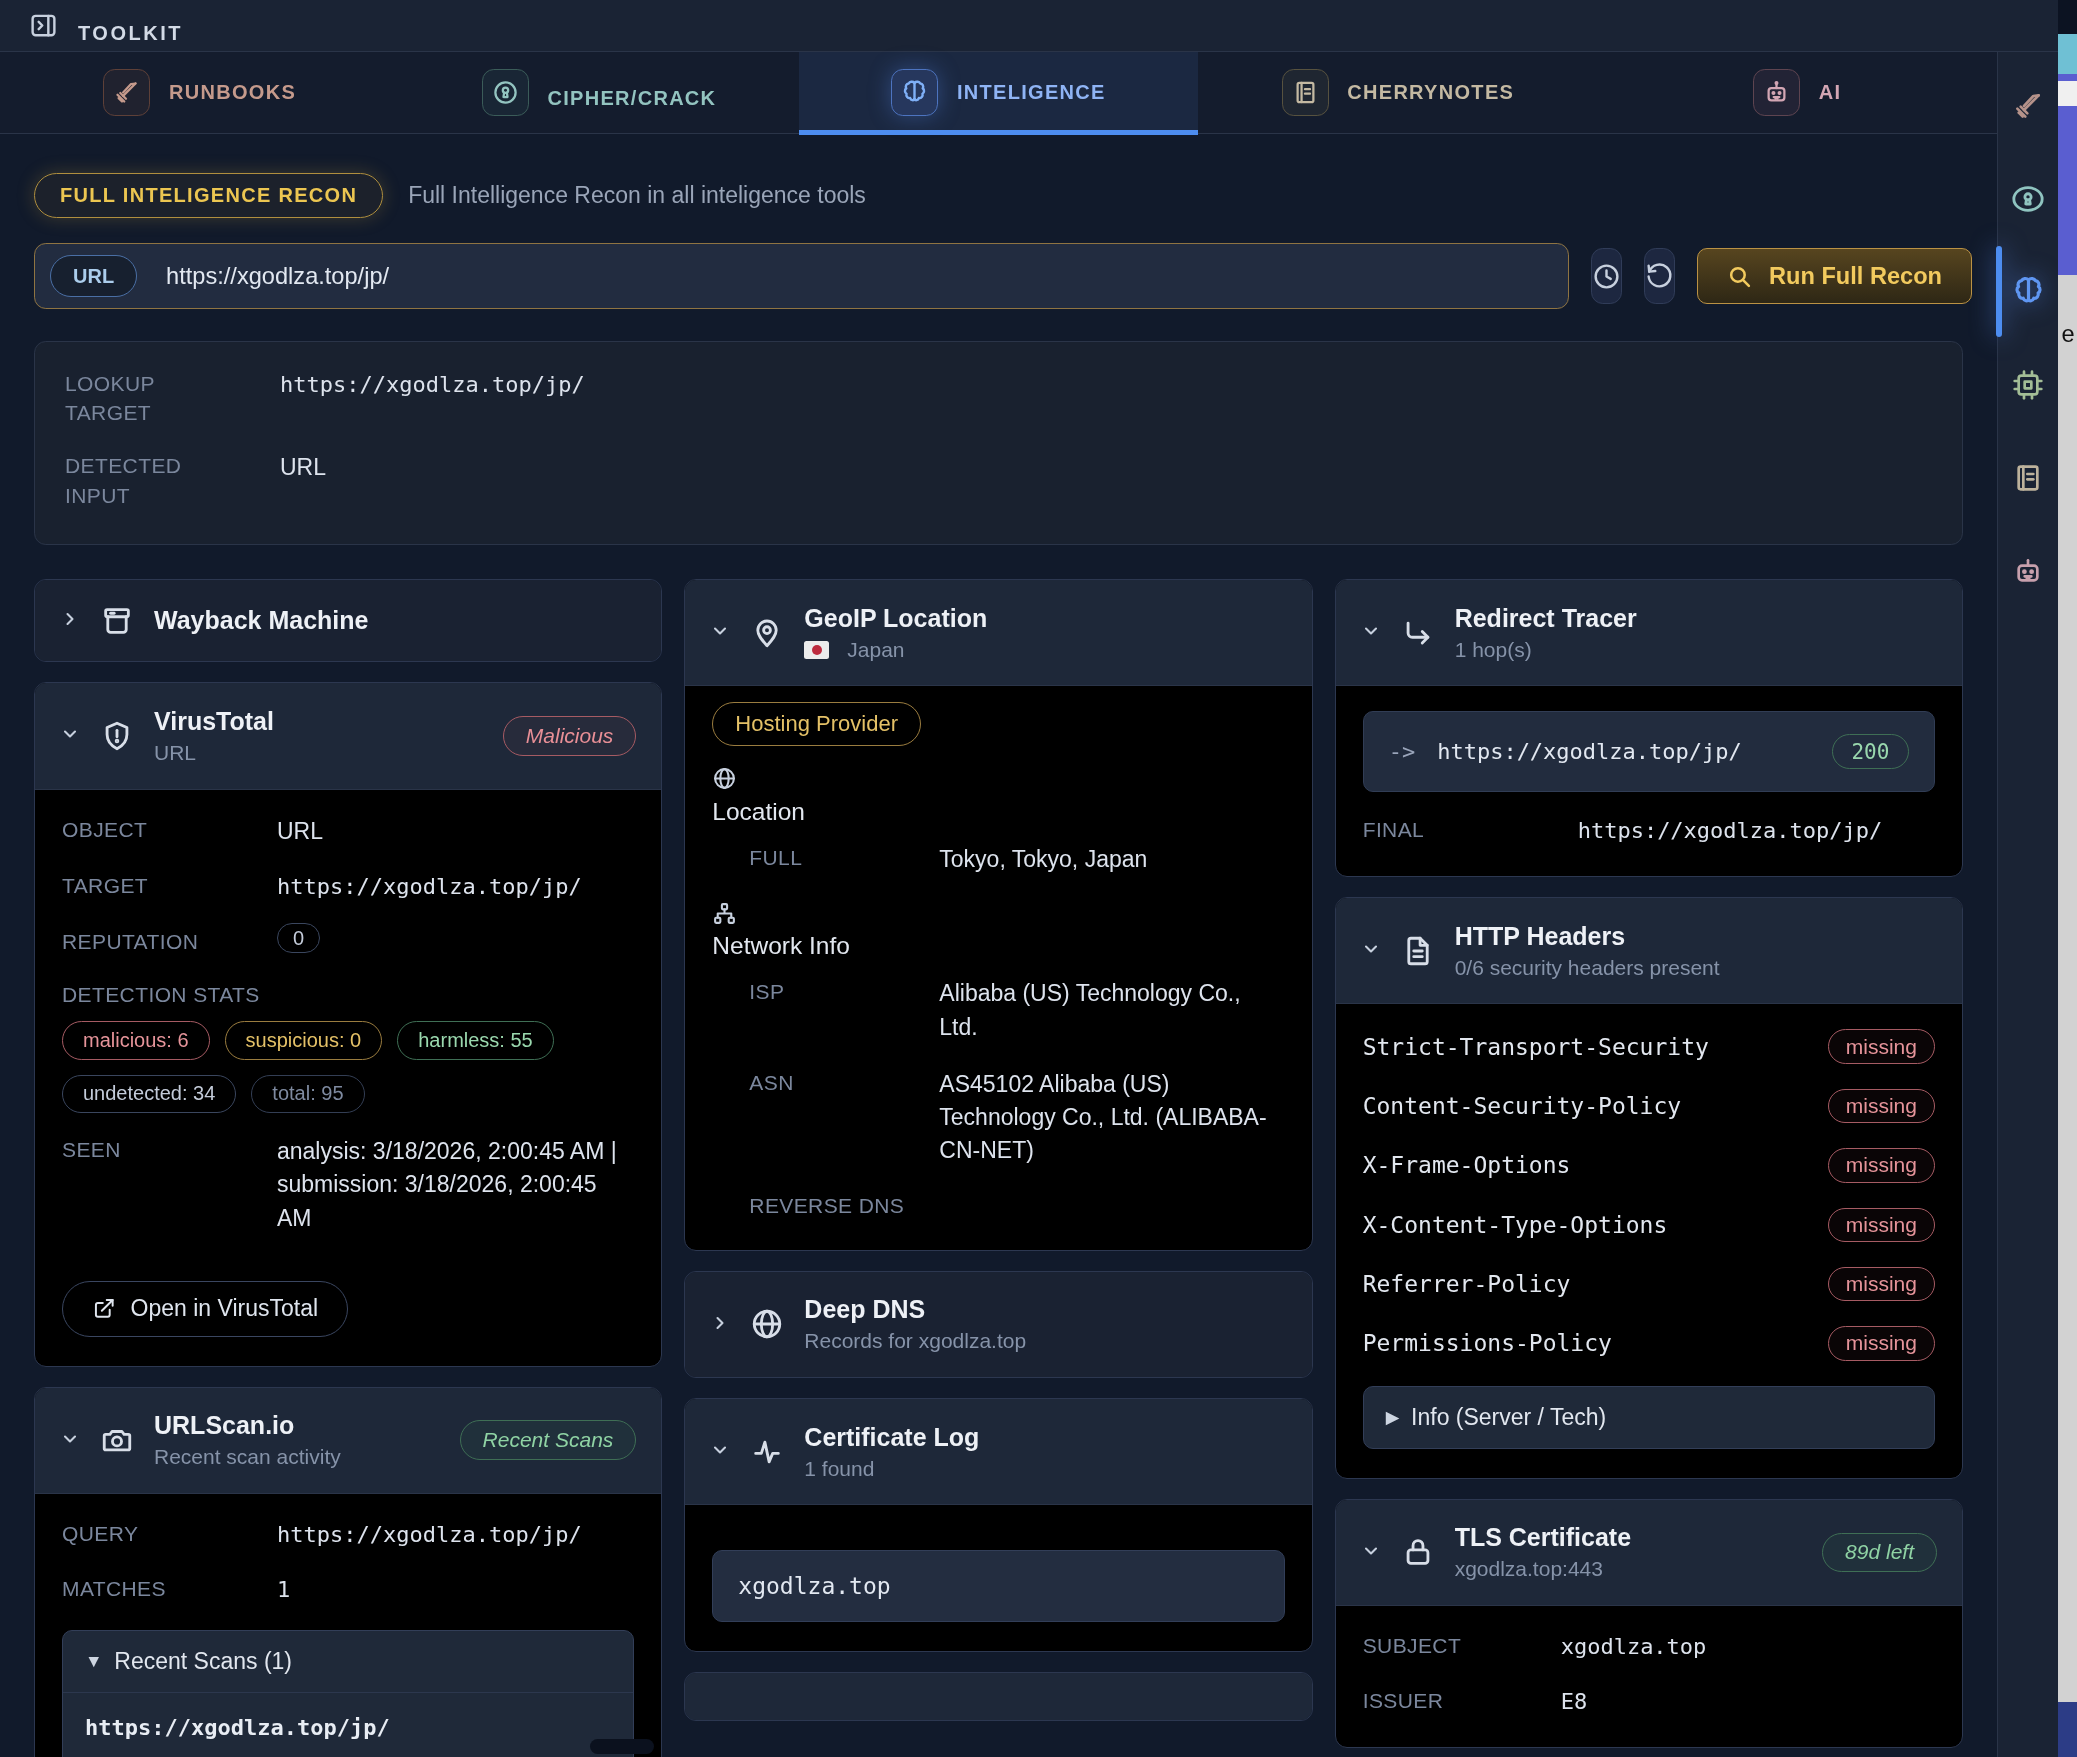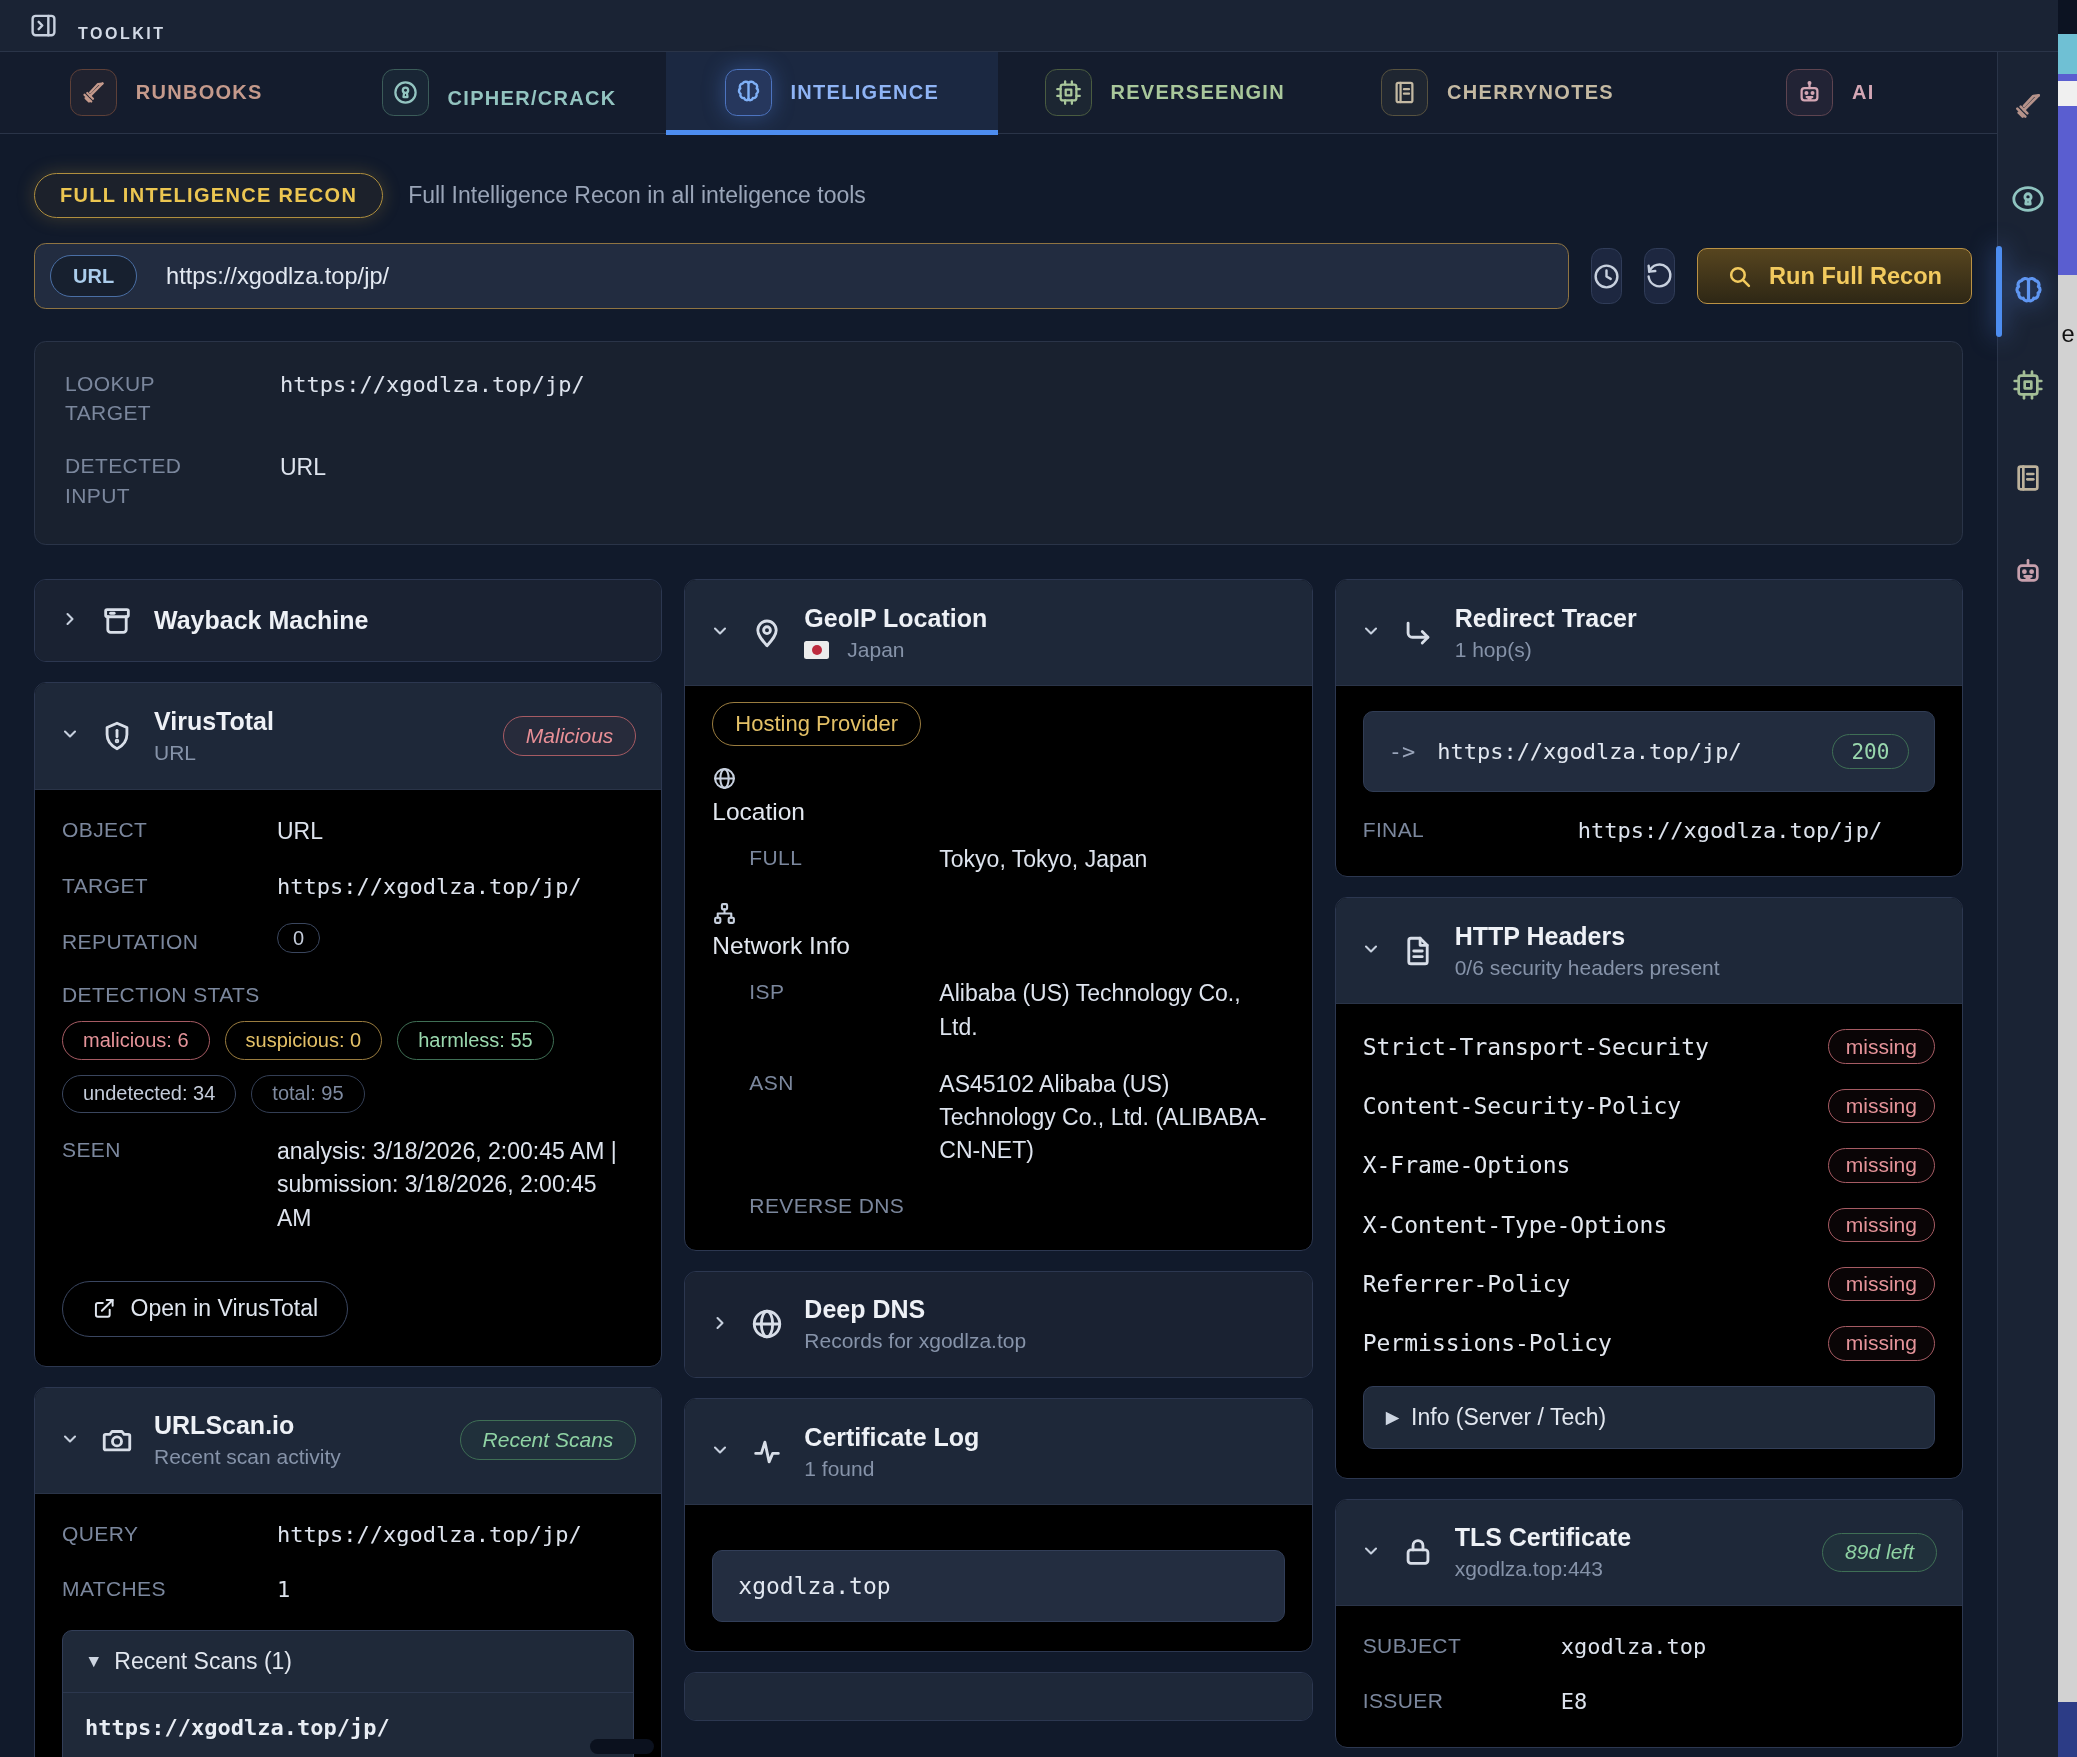--- a/index.html
+++ b/index.html
@@ -12,21 +12,21 @@
   }
   .mono { font-family:"DejaVu Sans Mono", monospace; }
 
   
   .app { position:absolute; left:0; top:0; width:2058px; height:1757px; background:#111a2b; }
 
   .topbar {
     height:52px; display:flex; align-items:center; gap:20px;
     padding:0 29px; background:#1a2334; border-bottom:1.7px solid #2a3448;
   }
-  .topbar-title { font-size:16px; font-weight:700; letter-spacing:2.5px; color:#d3dae6;margin-top:16px; }
+  .topbar-title { font-size:20px; font-weight:700; letter-spacing:2.5px; color:#d3dae6;margin-top:16px; }
   .icon { display:inline-flex; align-items:center; justify-content:center; }
   .icon svg { display:block; }
 
   
   .tabstrip {
     display:flex; height:82px; background:#141c2d;
     border-bottom:1.7px solid #2a3448; width:1997px;
   }
   .tab {
     flex:1 1 0; display:flex; align-items:center; justify-content:center; gap:18.6px;
@@ -207,37 +207,20 @@
     </div>
     <div class="tab t-intl active">
       <span class="tab-tile">
         <svg width="29" height="29" viewBox="0 0 24 24" fill="none" stroke="#7fb0f7" stroke-width="2" stroke-linecap="round" stroke-linejoin="round">
           <path d="M12 4 C10.5 2.5 8 3 7.2 4.6 C5.2 4.8 4.2 7 5.2 8.6 C3.6 9.6 3.8 12.2 5.4 13 C4.8 15 6.4 17 8.4 16.6 C9 18.6 11.4 19 12 17.4"></path>
           <path d="M12 4 C13.5 2.5 16 3 16.8 4.6 C18.8 4.8 19.8 7 18.8 8.6 C20.4 9.6 20.2 12.2 18.6 13 C19.2 15 17.6 17 15.6 16.6 C15 18.6 12.6 19 12 17.4"></path>
           <line x1="12" y1="4" x2="12" y2="17.4"></line>
         </svg>
       </span>
       <span class="tab-label">INTELIGENCE</span>
-    </div>
-    <div class="tab t-rev">
-      <span class="tab-tile">
-        <svg width="27" height="27" viewBox="0 0 24 24" fill="none" stroke="#a9c79b" stroke-width="2" stroke-linecap="round" stroke-linejoin="round">
-          <rect x="5" y="5" width="14" height="14" rx="2"></rect>
-            <rect x="9.5" y="9.5" width="5" height="5"></rect>
-          <line x1="9" y1="2" x2="9" y2="5"></line>
-            <line x1="15" y1="2" x2="15" y2="5"></line>
-            <line x1="9" y1="19" x2="9" y2="22"></line>
-            <line x1="15" y1="19" x2="15" y2="22"></line>
-          <line x1="2" y1="9" x2="5" y2="9"></line>
-            <line x1="2" y1="15" x2="5" y2="15"></line>
-            <line x1="19" y1="9" x2="22" y2="9"></line>
-            <line x1="19" y1="15" x2="22" y2="15"></line>
-        </svg>
-      </span>
-      <span class="tab-label">REVERSEENGIN</span>
     </div>
     <div class="tab t-cher">
       <span class="tab-tile">
         <svg width="27" height="27" viewBox="0 0 24 24" fill="none" stroke="#c4b9a2" stroke-width="2" stroke-linecap="round" stroke-linejoin="round">
           <rect x="5" y="3.5" width="14" height="17" rx="1.5"></rect>
             <line x1="8.5" y1="3.5" x2="8.5" y2="20.5"></line>
             <line x1="11.5" y1="9" x2="16" y2="9"></line>
             <line x1="11.5" y1="13" x2="16" y2="13"></line>
         </svg>
       </span>

